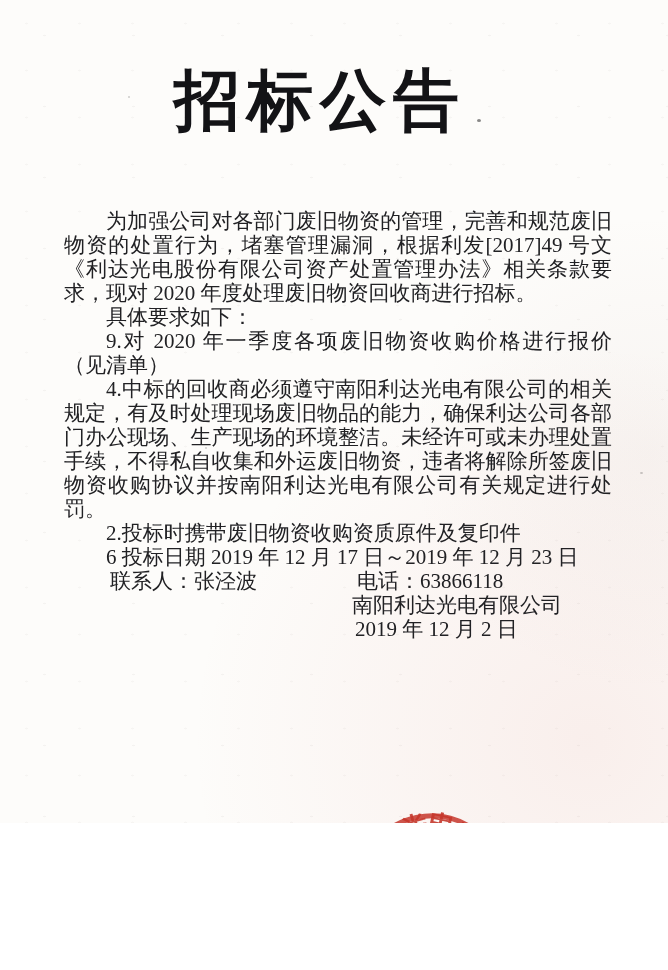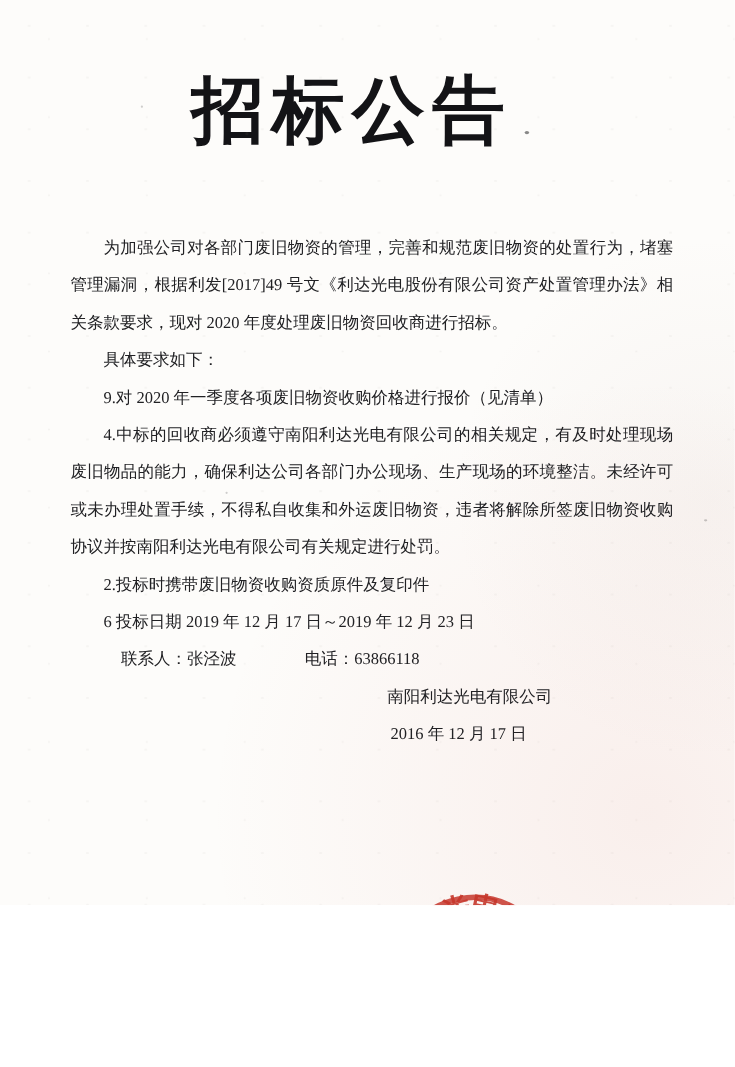--- a/index.html
+++ b/index.html
@@ -33,36 +33,36 @@
     font-size: 66px;
     font-weight: 700;
     letter-spacing: 7px;
     color: #131316;
   }
   .doc-body {
     position: absolute;
     top: 209px;
     left: 64px;
     right: 56px;
-    font-size: 15px;
-    line-height: 34px;
+    font-size: 21px;
+    line-height: 24px;
     text-align: justify;
     color: #212124;
   }
   .doc-body p {
     margin: 0;
     text-indent: 2em;
   }
   .contact-line {
     text-indent: 0 !important;
     padding-left: 46px;
   }
   .contact-phone {
     display: inline-block;
-    margin-left: 62px;
+    margin-left: 100px;
   }
   .signoff-company {
     text-indent: 0 !important;
     padding-left: 288px;
   }
   .signoff-date {
     text-indent: 0 !important;
     padding-left: 291px;
   }
   .stamp {
@@ -97,21 +97,21 @@
     <p>为加强公司对各部门废旧物资的管理，完善和规范废旧物资的处置行为，堵塞管理漏洞，根据利发[2017]49 号文《利达光电股份有限公司资产处置管理办法》相关条款要求，现对 2020 年度处理废旧物资回收商进行招标。</p>
     <p>具体要求如下：</p>
     <p>9.对 2020 年一季度各项废旧物资收购价格进行报价（见清单）</p>
     <p>4.中标的回收商必须遵守南阳利达光电有限公司的相关规定，有及时处理现场废旧物品的能力，确保利达公司各部门办公现场、生产现场的环境整洁。未经许可或未办理处置手续，不得私自收集和外运废旧物资，违者将解除所签废旧物资收购协议并按南阳利达光电有限公司有关规定进行处罚。</p>
     <p>2.投标时携带废旧物资收购资质原件及复印件</p>
     <p>6 投标日期 2019 年 12 月 17 日～2019 年 12 月 23 日</p>
 
     <p class="contact-line"><span>联系人：</span><span>张泾波</span><span class="contact-phone"><span>电话：</span><span>63866118</span></span></p>
 
     <p class="signoff-company">南阳利达光电有限公司</p>
-    <p class="signoff-date">2016 年 12 月 17 日</p>
+    <p class="signoff-date">2019 年 12 月 2 日</p>
   </div>
 
   <svg class="stamp" viewBox="0 0 164 164" xmlns="http://www.w3.org/2000/svg">
     <defs>
       <path id="ring-path" d="M 40 114 A 54 54 0 1 1 124 114" fill="none"></path>
       <path id="bottom-path" d="M 48 104 A 41 41 0 0 0 116 104" fill="none"></path>
     </defs>
     <ellipse cx="82" cy="82" rx="70" ry="66" fill="none" stroke="#c5281c" stroke-width="5" opacity="0.85"></ellipse>
     <polygon fill="#cd2318" opacity="0.95" points="82,64 76.4,80.3 59.2,80.6 73,90.9 67.9,107.4 82,97.5 96.1,107.4 91,90.9 104.8,80.6 87.6,80.3"></polygon>
     <text font-size="17.5" fill="#c5281c" opacity="0.9" font-family="'Liberation Serif','DejaVu Serif',serif" font-weight="700">

